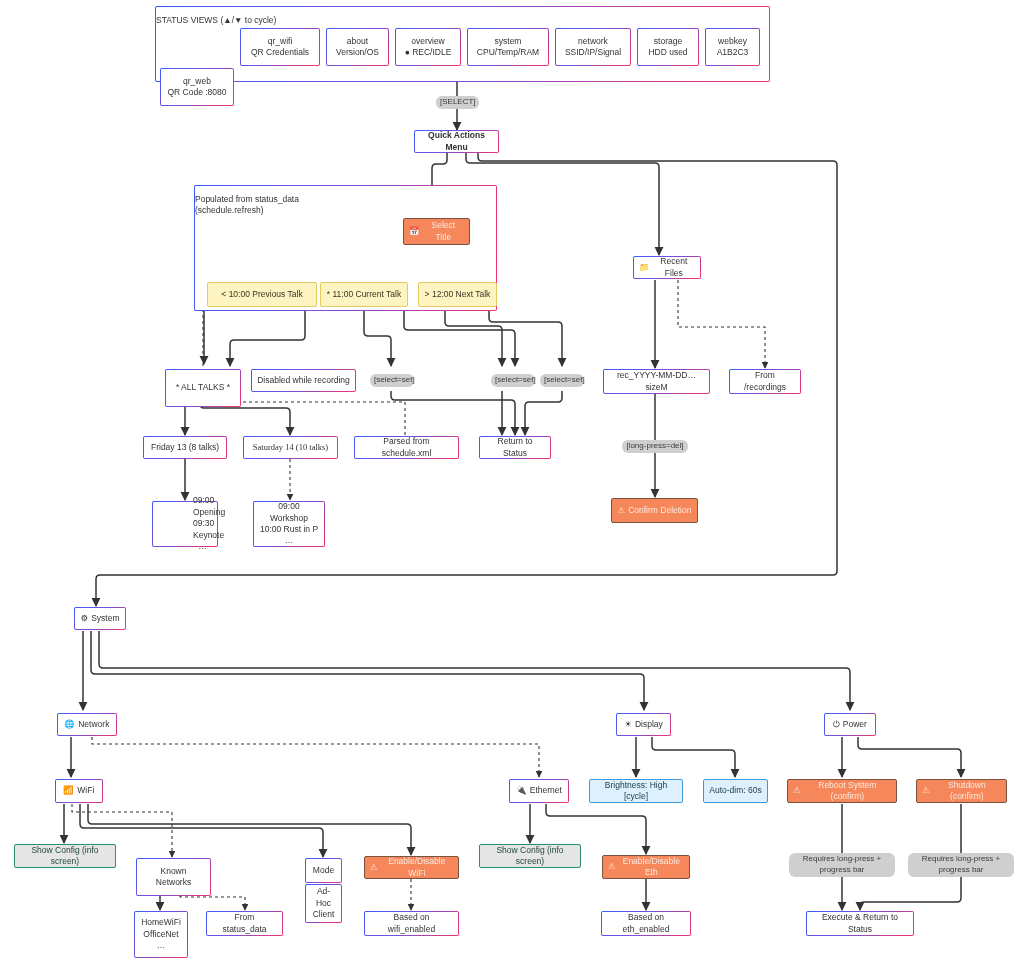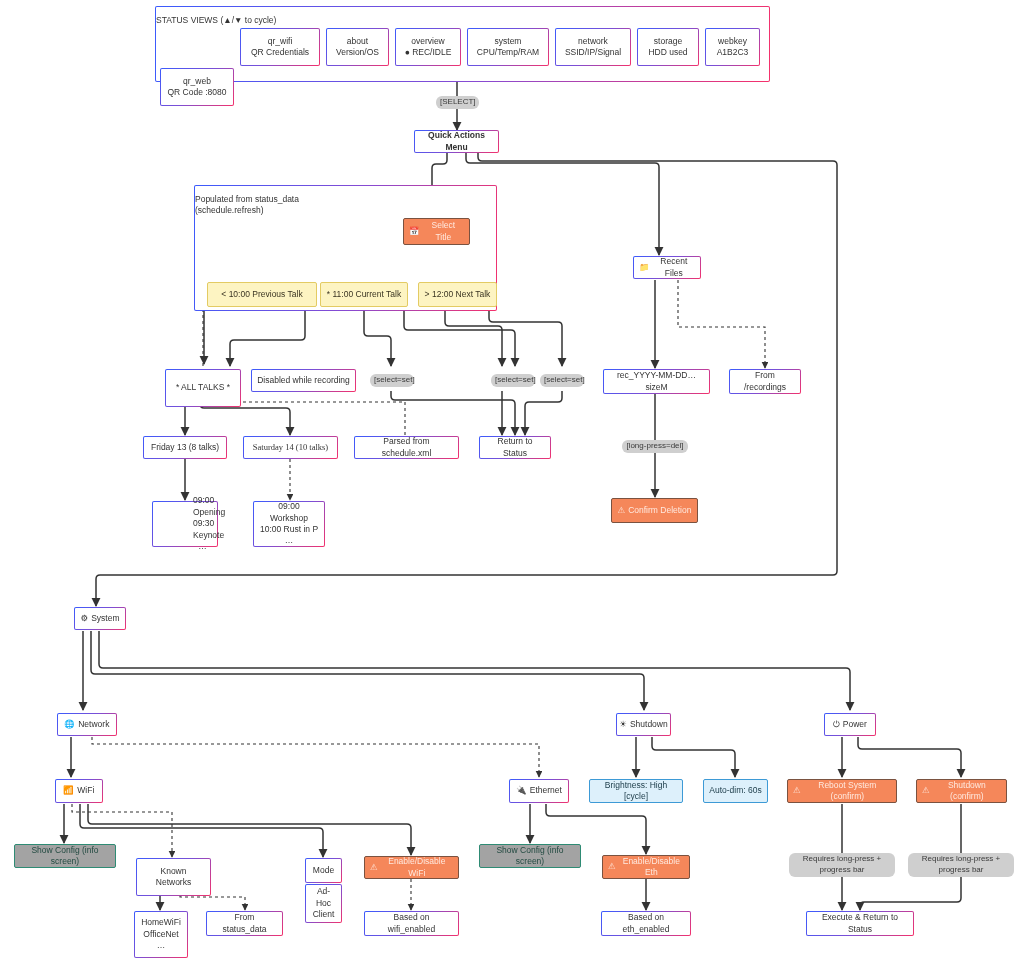--- a/index.html
+++ b/index.html
@@ -15,21 +15,21 @@
 
   
   .grad{background:#ffffff;border:1.6px solid transparent;
         background-image:linear-gradient(#fff,#fff),
         linear-gradient(135deg,#3b5bfd 0%,#7b4fd6 50%,#f5316b 100%);
         background-origin:border-box;background-clip:padding-box,border-box;}
 
   .orange{background:#f58košt;}
   .orange{background:#f5875a;border:1.6px solid #7a5240;color:#ffe9df;}
   .yellow{background:#fdf4c2;border:1.4px solid #e3cb63;color:#3a3422;}
-  .teal{background:#a3a3a3;border:1.6px solid #2e8b74;color:#244b42;}
+  .teal{background:#e5e5e5;border:1.6px solid #2e8b74;color:#244b42;}
   .lightblue{background:#ddf0fb;border:1.6px solid #3d9ad6;color:#23424f;}
   .gray-note{background:#cfcfcf;border:none;color:#3a3a3a;font-size:8px;
              border-radius:6px;padding:2px 4px;}
 
   .cluster{position:absolute;box-sizing:border-box;border:1.5px solid transparent;
       background-image:linear-gradient(#fff,#fff),
       linear-gradient(100deg,#3b5bfd 0%,#8a4ad0 55%,#f5316b 100%);
       background-origin:border-box;background-clip:padding-box,border-box;
       border-radius:2px;}
   .cluster-title{position:absolute;width:100%;text-align:left;font-size:8.5px;
@@ -321,21 +321,21 @@
     <span class="lbl" style="width:auto">System</span>
     </div>
 
   <div class="node grad" style="left:57px;top:713px;width:60px;height:23px;">
     <span class="ico">🌐</span>
     <span class="lbl" style="width:auto">Network</span>
     </div>
 
   <div class="node grad" style="left:616px;top:713px;width:55px;height:23px;">
     <span class="ico">☀</span>
-    <span class="lbl" style="width:auto">Shutdown</span>
+    <span class="lbl" style="width:auto">Display</span>
     </div>
 
   <div class="node grad" style="left:824px;top:713px;width:52px;height:23px;">
     <span class="ico">⏻</span>
     <span class="lbl" style="width:auto">Power</span>
     </div>
 
   <div class="node grad" style="left:55px;top:779px;width:48px;height:24px;">
     <span class="ico">📶</span>
     <span class="lbl" style="width:auto">WiFi</span>

